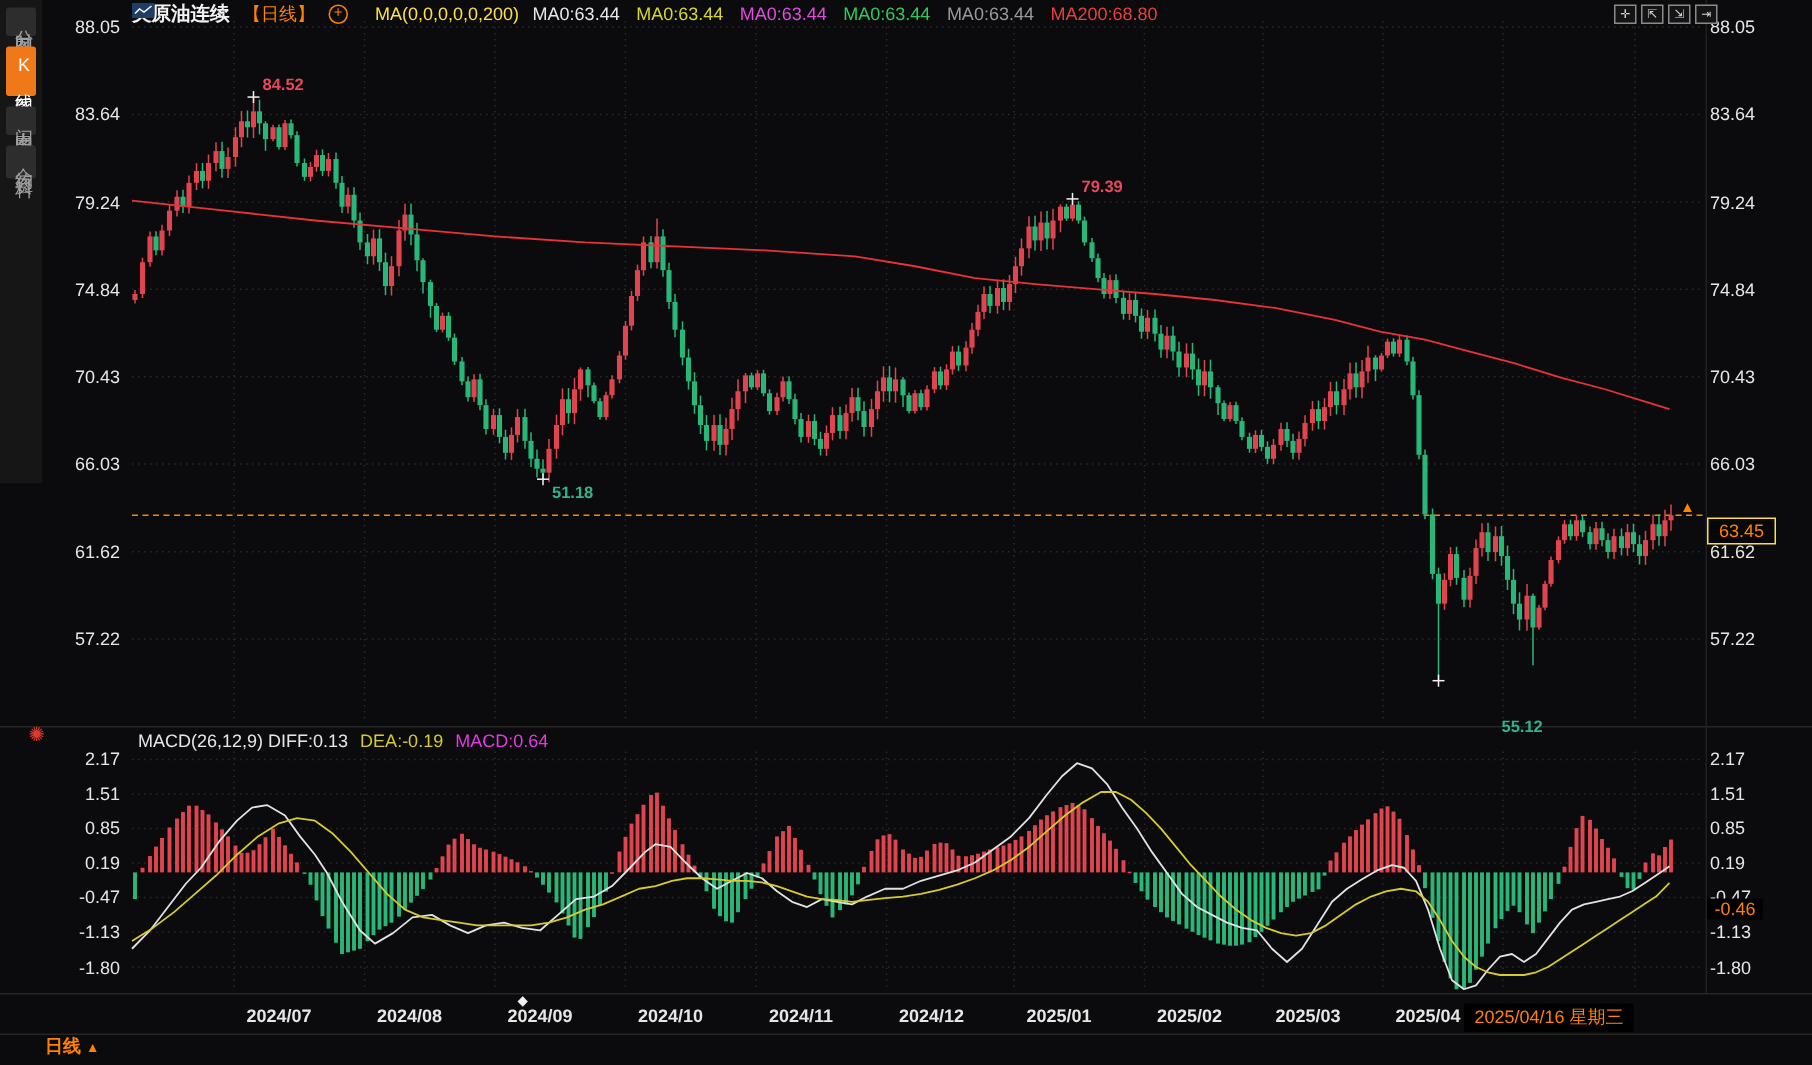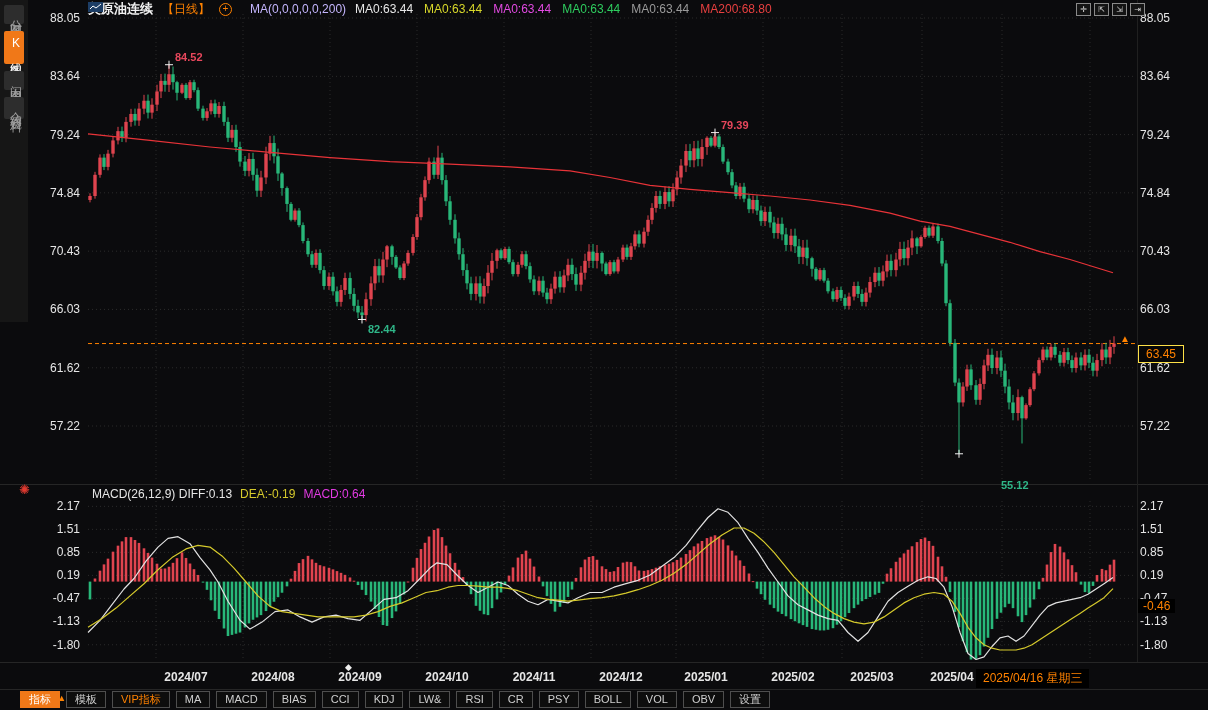--- a/index.html
+++ b/index.html
@@ -14,21 +14,21 @@
              letter-spacing:3px;color:#a0a0a0;background:#2d2d2d;padding:5px 2px;width:20px;
              text-align:center;border-radius:2px;box-sizing:border-box;cursor:default;}
   .side-item.active{background:#f07818;color:#ffffff;}
   
   #top-header{position:absolute;left:88px;top:1px;height:16px;display:flex;gap:9px;align-items:center;
               font-size:12px;color:#dddddd;z-index:5;}
   #chart-title{color:#f2f2f2;font-weight:bold;font-size:13px;}
   .orange{color:#ff8200;}
   #plus-icon{display:inline-block;width:11px;height:11px;border:1px solid #ff8200;border-radius:50%;
              color:#ff8200;font-size:10px;line-height:10px;text-align:center;}
-  #ma-settings{color:#c4b5fd;}
+  #ma-settings{color:#fde047;}
   .ma-val{font-size:12px;}
   
   #topright-icons{position:absolute;left:1076px;top:3px;display:flex;gap:3px;z-index:5;}
   .tr-icon{width:13px;height:11px;border:1px solid #8a8a8a;color:#d5d5d5;font-size:8px;line-height:11px;
            text-align:center;background:#141414;}
   
   .ylab{position:absolute;font-size:12px;color:#e6e6e6;transform:translateY(-50%);z-index:3;}
   .ylab.left{left:34px;width:46px;text-align:right;}
   .ylab.right{left:1140px;text-align:left;}
   .xlab{position:absolute;top:670px;font-size:12px;font-weight:bold;color:#e6e6e6;
@@ -924,21 +924,21 @@
       <div class="xlab" style="left: 534px;">2024/11</div>
       <div class="xlab" style="left: 621px;">2024/12</div>
       <div class="xlab" style="left: 706px;">2025/01</div>
       <div class="xlab" style="left: 793px;">2025/02</div>
       <div class="xlab" style="left: 872px;">2025/03</div>
       <div class="xlab" style="left: 952px;">2025/04</div>
     </div>
   <div id="annotations">
       <div class="ann" style="color: rgb(232, 71, 92); left: 175px; top: 50.716px;">84.52</div>
       <div class="ann" style="color: rgb(232, 71, 92); left: 721px; top: 118.606px;">79.39</div>
-      <div class="ann" style="color: rgb(47, 182, 136); left: 368px; top: 323.471px;">82.44</div>
+      <div class="ann" style="color: rgb(47, 182, 136); left: 368px; top: 323.471px;">51.18</div>
       <div class="ann" style="color: rgb(47, 182, 136); left: 965px; top: 479px; padding-left: 36px;">55.12</div>
     </div>
 
   <div class="abs" id="last-price-arrow">▲</div>
   <div class="abs" id="last-price-tag">63.45</div>
   <div class="abs" id="macd-tag">-0.46</div>
   <div class="abs" id="date-tag">2025/04/16 星期三</div>
 
   <div id="macd-header">
     <span style="color:#e6e6e6;"><span>MACD(26,12,9)</span>&nbsp;<span>DIFF:0.13</span></span>
@@ -946,37 +946,19 @@
     <span style="color:#e23ae2;">MACD:0.64</span>
   </div>
 
   <div class="abs" id="burst-icon">✺</div>
   <div class="abs" id="diamond-marker">◆</div>
 
   <div class="abs" id="period-label">
     <span>日线</span> <span style="font-size:9px;">▲</span>
   </div>
 
-  <div id="bottom-toolbar">
-      <div class="tab sel">指标</div>
-      <div class="tab">模板</div>
-      <div class="tab vip">VIP指标</div>
-      <div class="tab">MA</div>
-      <div class="tab">MACD</div>
-      <div class="tab">BIAS</div>
-      <div class="tab">CCI</div>
-      <div class="tab">KDJ</div>
-      <div class="tab">LW&amp;</div>
-      <div class="tab">RSI</div>
-      <div class="tab">CR</div>
-      <div class="tab">PSY</div>
-      <div class="tab">BOLL</div>
-      <div class="tab">VOL</div>
-      <div class="tab">OBV</div>
-      <div class="tab">设置</div>
-    </div>
 
 
   <div class="sep" style="top:484px;"></div>
   <div class="sep" style="top:662px;"></div>
   <div class="sep" style="top:689px;"></div>
   <div id="vline-axis"></div>
 </div>
 
 </body></html>

